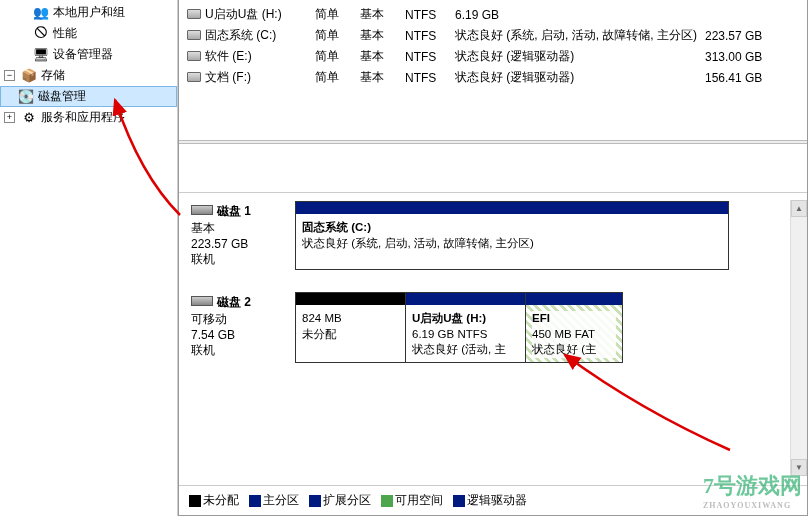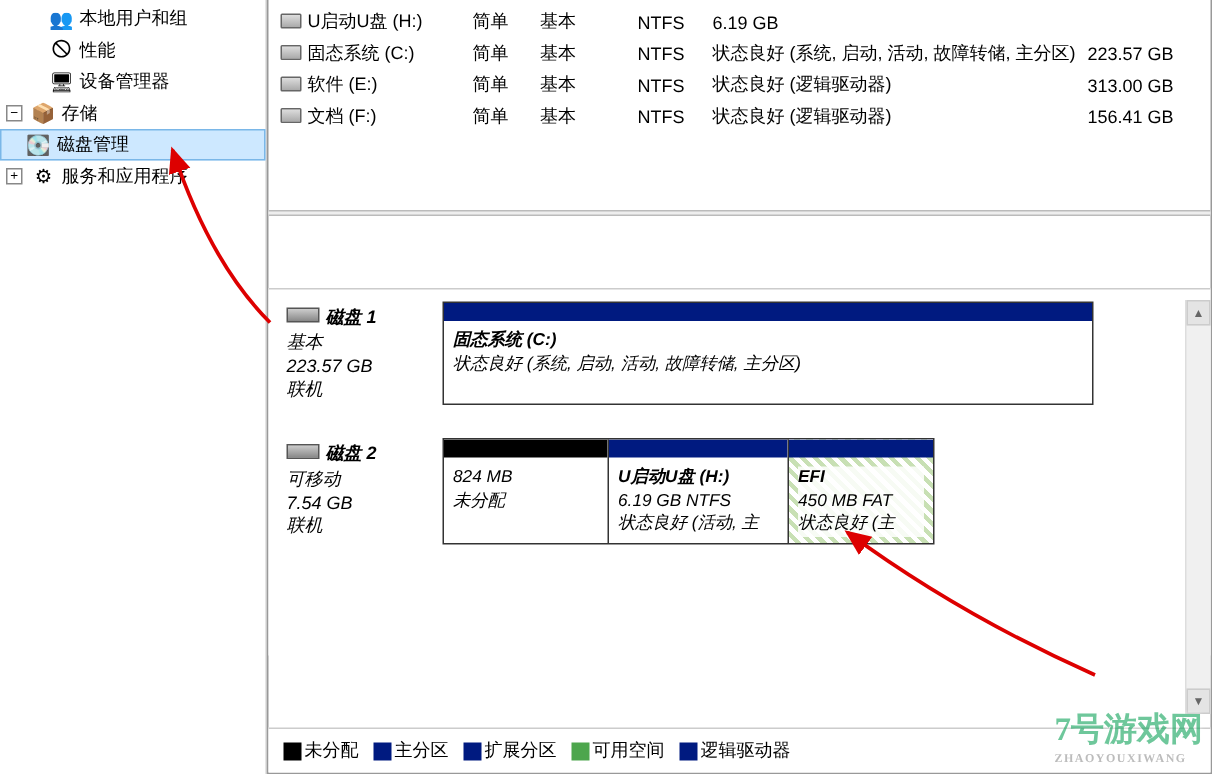--- a/index.html
+++ b/index.html
@@ -13,26 +13,26 @@
 .tree-item.collapsed::before { content: "+"; }
 .tree-item.expanded::before { content: "−"; }
 .icon { width: 16px; height: 16px; display: inline-flex; align-items: center; justify-content: center; font-size: 13px; }
 .main { flex: 1; display: flex; flex-direction: column; border: 1px solid #999; margin: -1px 0 0 0; gap: 48px; }
 .vol-list { padding: 4px 8px; }
 .vol-row { display: flex; gap: 0; padding: 2px 0; align-items: center; }
 .vc-icon { width: 18px; }
 .vc-name { width: 110px; }
 .vc-layout { width: 45px; }
 .vc-type { width: 45px; }
-.vc-fs { width: 50px; margin-left: 20px; }
+.vc-fs { width: 50px; }
 .vc-status { width: 250px; }
 .vc-cap { width: 70px; text-align: left; }
 .drive-icon { width: 14px; height: 10px; background: linear-gradient(#ddd,#aaa); border: 1px solid #666; border-radius: 1px; display: inline-block; }
 .divider { height: 4px; background: #eee; border-top: 1px solid #bbb; border-bottom: 1px solid #bbb; cursor: row-resize; }
-.disk-panel { flex: 1; background: #fff; border-top: 1px solid #ccc; padding: 8px; overflow: auto; font-style: italic; }
+.disk-panel { flex: 1; background: #fff; border-top: 1px solid #ccc; padding: 8px; overflow: auto; }
 .disk-row { display: flex; gap: 8px; margin-bottom: 22px; }
 .disk-info { width: 100px; padding: 2px 4px; }
 .disk-info .hdr { font-weight: bold; }
 .disk-info .hdr-ico { width: 22px; height: 10px; background: linear-gradient(#ccc,#888); border: 1px solid #555; display: inline-block; margin-right: 4px; }
 .part-wrap { display: flex; border: 1px solid #333; }
 .part { border-right: 1px solid #333; padding: 4px 6px; position: relative; overflow: hidden; }
 .part:last-child { border-right: none; }
 .part .bar { position: absolute; top: 0; left: 0; right: 0; height: 12px; background: #001a80; }
 .part .bar.black { background: #000; }
 .part.hatched { background: repeating-linear-gradient(45deg,#fff,#fff 3px,#c8e0b4 3px,#c8e0b4 6px); }

